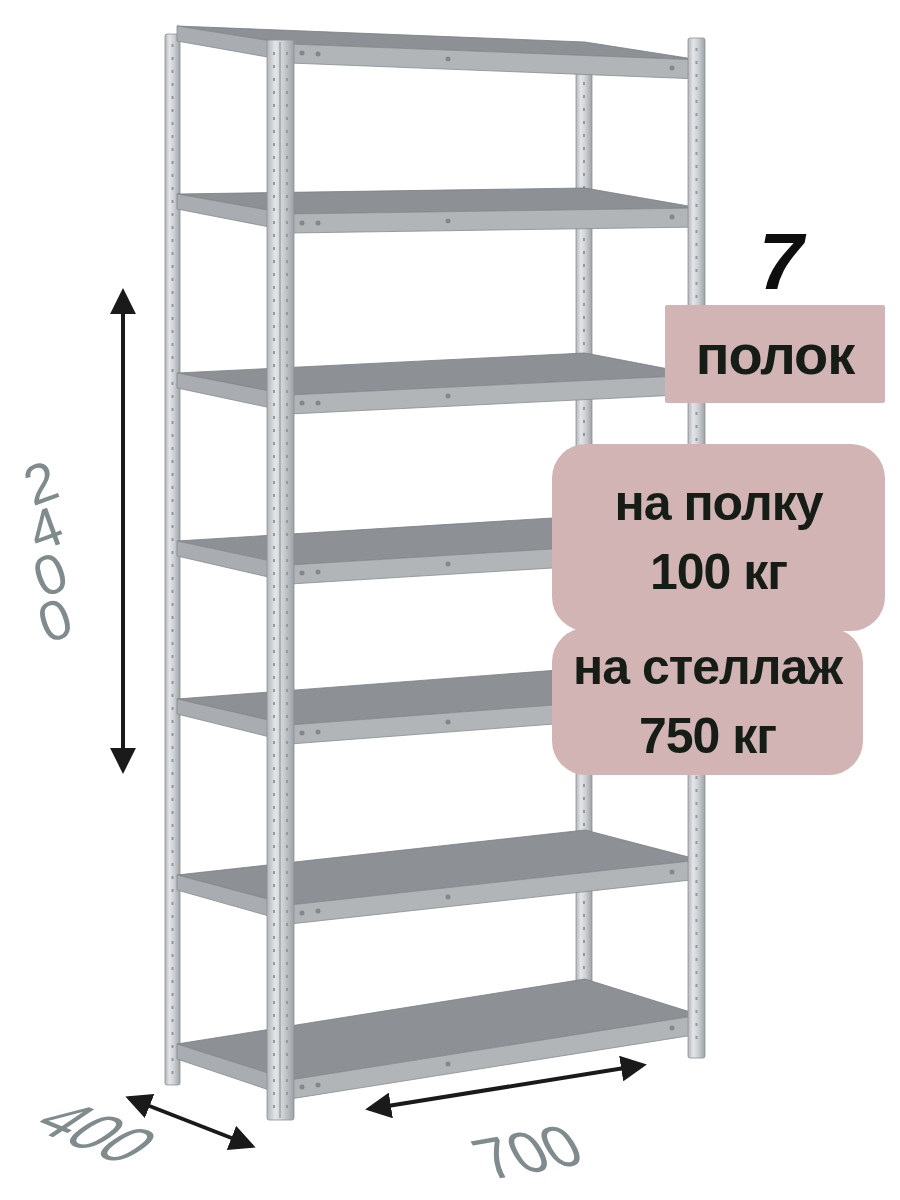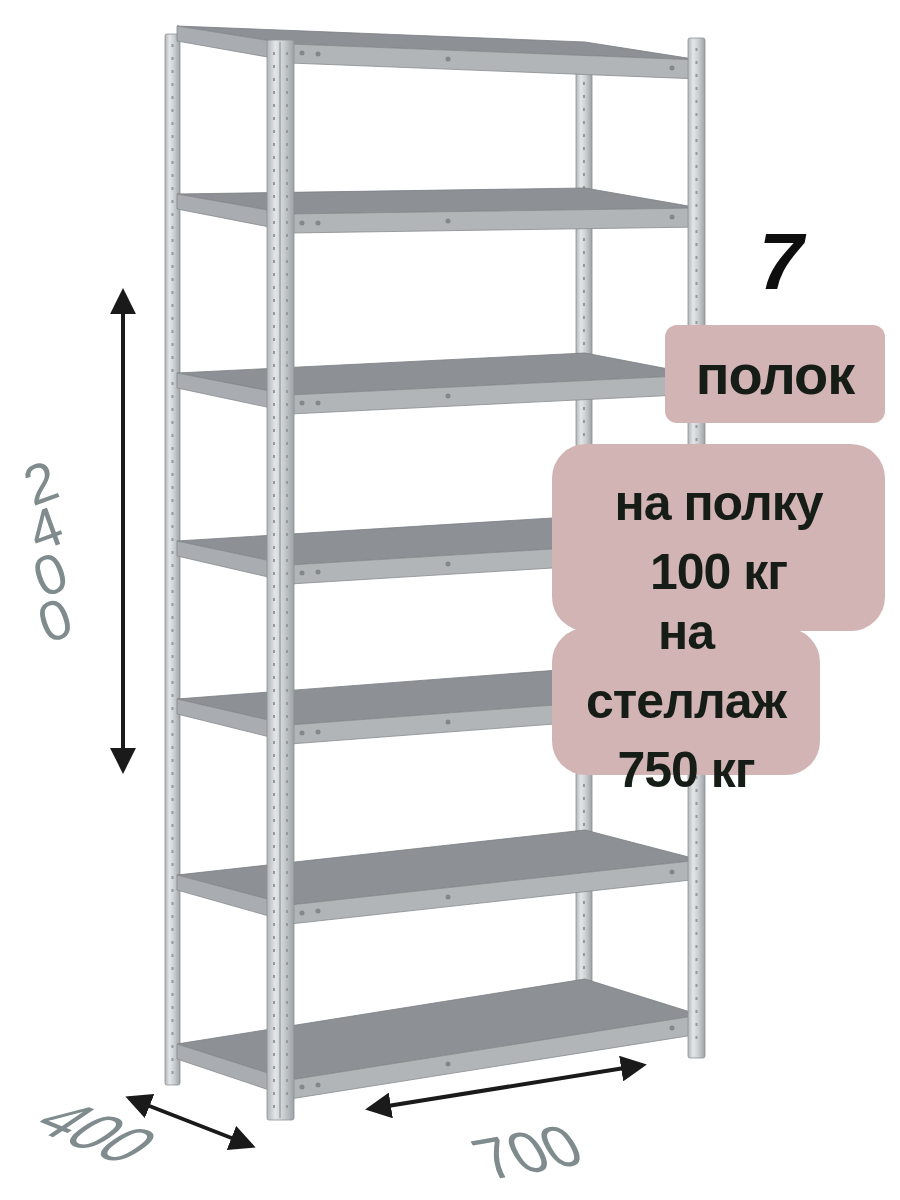--- a/index.html
+++ b/index.html
@@ -20,30 +20,30 @@
     display:flex;flex-direction:column;
     align-items:center;justify-content:center;
     text-align:center;
     color:#161c16;
     font-weight:bold;
     z-index:5;
   }
   .badge .line{display:block;}
   .badge-count{
     left:665px;top:305px;width:220px;height:98px;
-    border-radius:12px;
-    font-size:56px;letter-spacing:-1px;margin-top:20px;
+    border-radius:2px;
+    font-size:56px;letter-spacing:-1px;
   }
   .badge-shelf{
     left:552px;top:444px;width:333px;height:187px;
     border-radius:34px;
     font-size:50px;line-height:1.38;letter-spacing:-1px;
   }
   .badge-rack{
-    left:552px;top:628px;width:268px;height:147px;
+    left:552px;top:628px;width:311px;height:147px;
     border-radius:34px;
     font-size:50px;line-height:1.38;letter-spacing:-1px;
   }
   .big-seven{
     position:absolute;
     left:738px;top:222px;width:86px;height:84px;
     font-size:80px;font-weight:bold;font-style:italic;
     color:#0e0e0e;text-align:center;line-height:1;
     z-index:6;
   }

